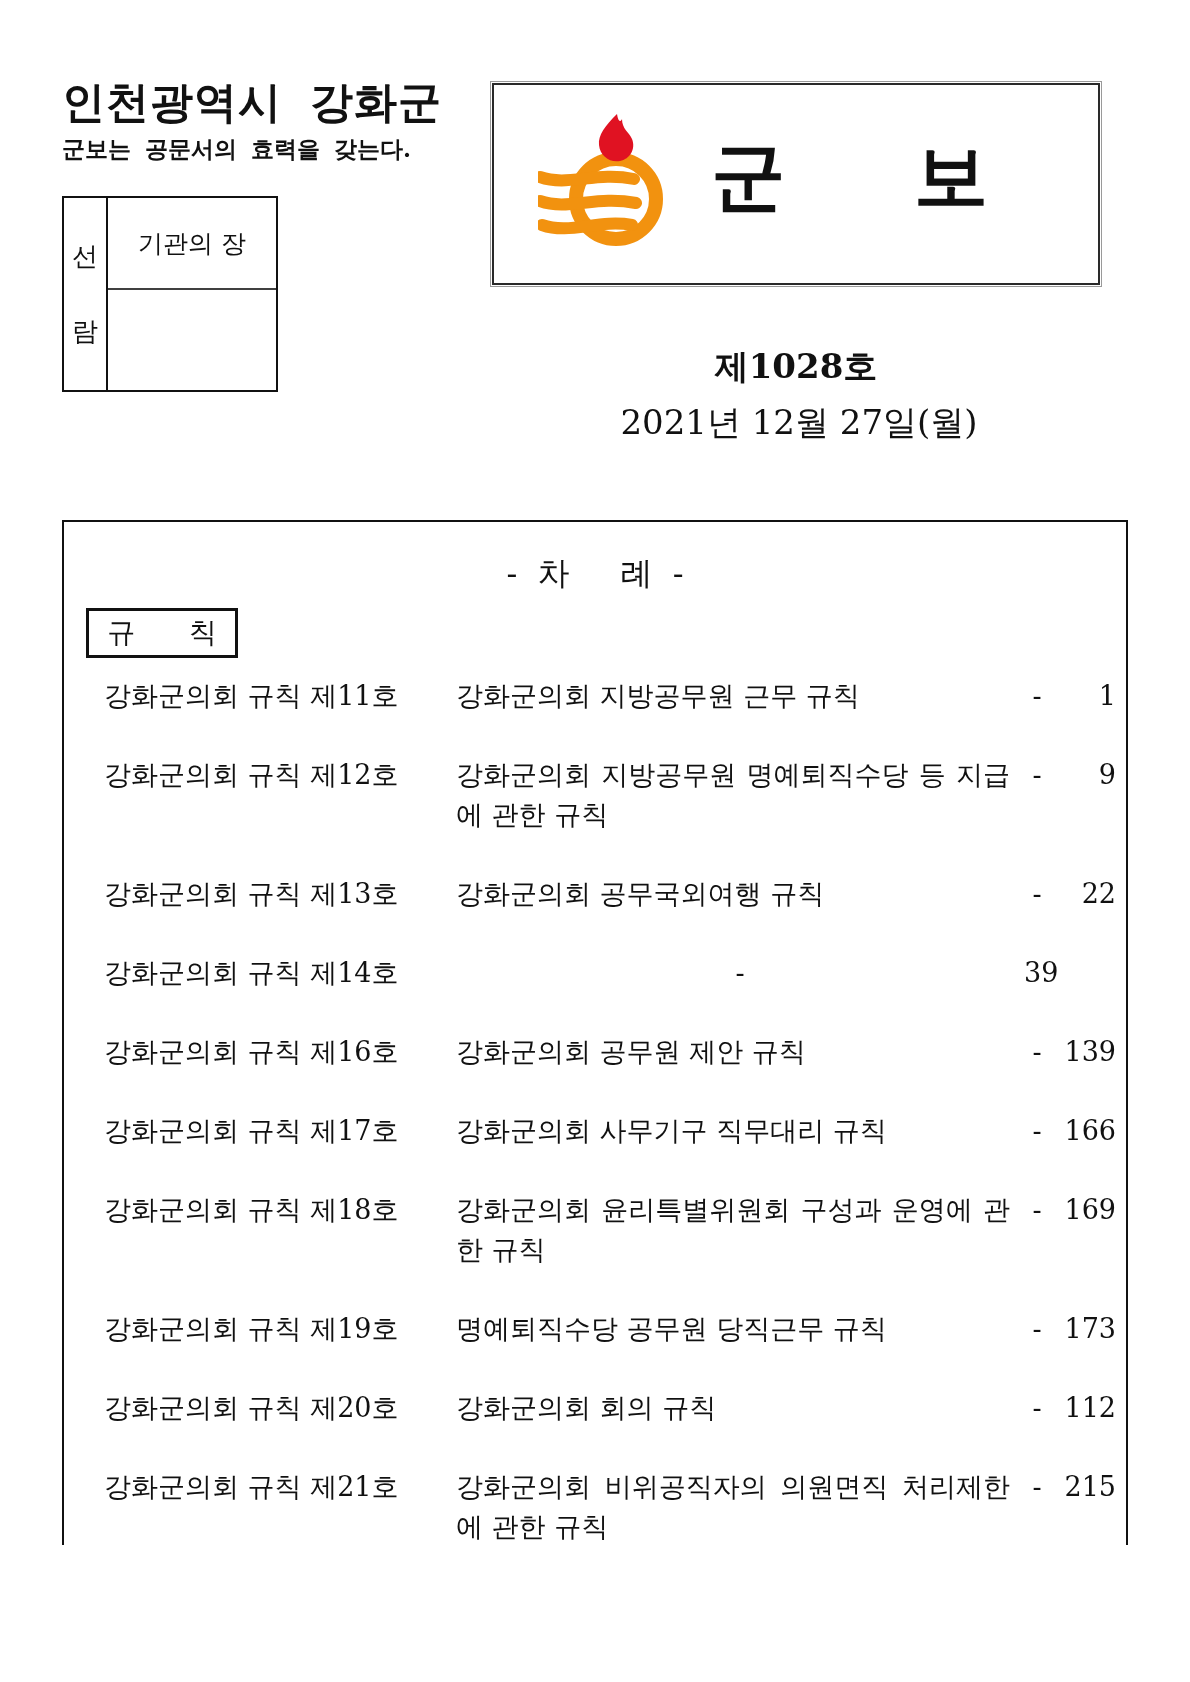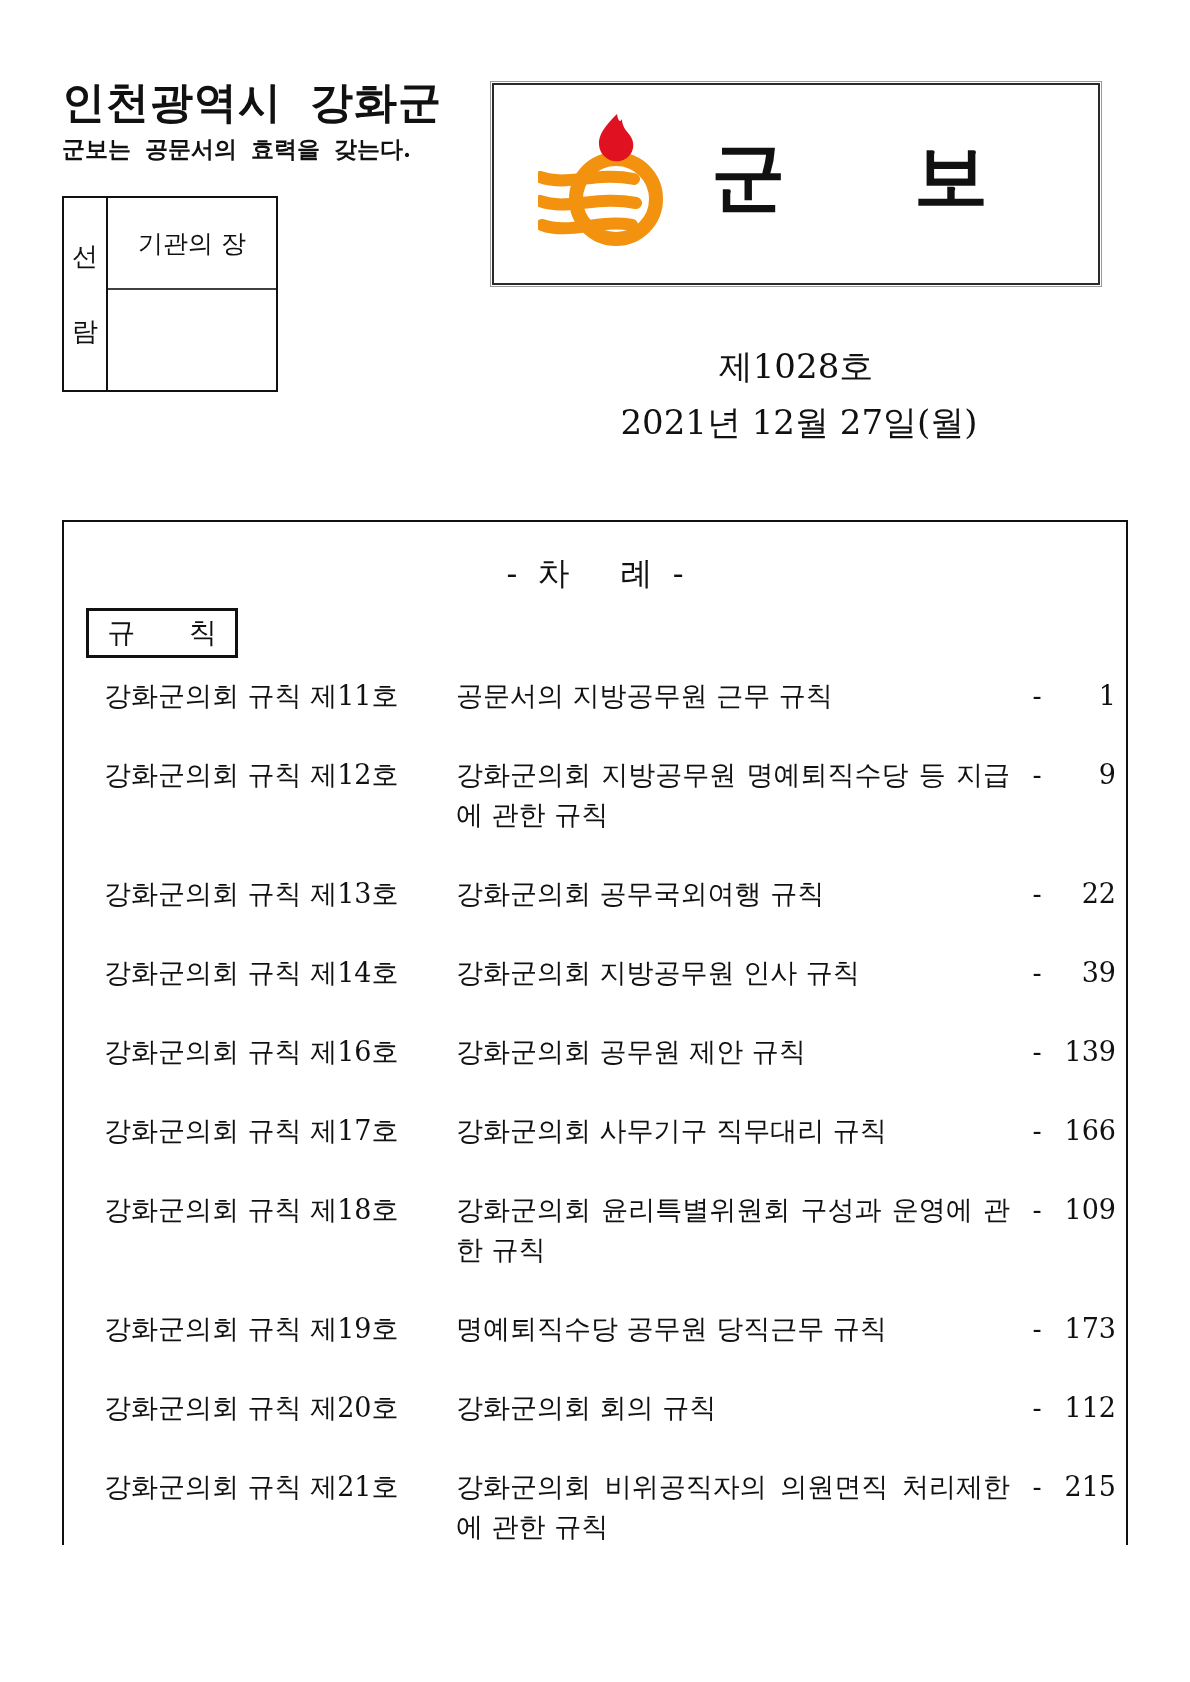--- a/index.html
+++ b/index.html
@@ -90,20 +90,21 @@
   }
 
   
   .issue-no {
     position: absolute;
     left: 492px; top: 344px;
     width: 608px;
     text-align: center;
     font-size: 34px;
     white-space: pre;
+    font-weight: bold;
   }
   .issue-date {
     position: absolute;
     left: 445px; top: 400px;
     width: 708px;
     text-align: center;
     font-size: 34px;
     white-space: pre;
   }
 
@@ -179,59 +180,58 @@
 
   <div class="issue-no">제1028호</div>
   <div class="issue-date">2021년 12월 27일(월)</div>
 
   <div class="toc-box">
     <div class="toc-heading">-  차     례  -</div>
     <div class="rules-label-box">규      칙</div>
     <div class="toc-rows">
         <div class="toc-row">
     <div class="toc-no">강화군의회 규칙 제11호</div>
-    <div class="toc-title">공문서의 지방공무원 근무 규칙</div>
+    <div class="toc-title">강화군의회 지방공무원 근무 규칙</div>
     <div class="toc-dash">-</div>
     <div class="toc-page">1</div>
   </div>
         <div class="toc-row">
     <div class="toc-no">강화군의회 규칙 제12호</div>
     <div class="toc-title">강화군의회 지방공무원 명예퇴직수당 등 지급에 관한 규칙</div>
     <div class="toc-dash">-</div>
     <div class="toc-page">9</div>
   </div>
         <div class="toc-row">
     <div class="toc-no">강화군의회 규칙 제13호</div>
     <div class="toc-title">강화군의회 공무국외여행 규칙</div>
     <div class="toc-dash">-</div>
     <div class="toc-page">22</div>
   </div>
         <div class="toc-row">
     <div class="toc-no">강화군의회 규칙 제14호</div>
-    <div class="toc-title">강화군의회 지방공무원 인사 규칙</div>
     <div class="toc-dash">-</div>
     <div class="toc-page">39</div>
   </div>
         <div class="toc-row">
     <div class="toc-no">강화군의회 규칙 제16호</div>
     <div class="toc-title">강화군의회 공무원 제안 규칙</div>
     <div class="toc-dash">-</div>
     <div class="toc-page">139</div>
   </div>
         <div class="toc-row">
     <div class="toc-no">강화군의회 규칙 제17호</div>
     <div class="toc-title">강화군의회 사무기구 직무대리 규칙</div>
     <div class="toc-dash">-</div>
     <div class="toc-page">166</div>
   </div>
         <div class="toc-row">
     <div class="toc-no">강화군의회 규칙 제18호</div>
     <div class="toc-title">강화군의회 윤리특별위원회 구성과 운영에 관한 규칙</div>
     <div class="toc-dash">-</div>
-    <div class="toc-page">109</div>
+    <div class="toc-page">169</div>
   </div>
         <div class="toc-row">
     <div class="toc-no">강화군의회 규칙 제19호</div>
     <div class="toc-title">명예퇴직수당 공무원 당직근무 규칙</div>
     <div class="toc-dash">-</div>
     <div class="toc-page">173</div>
   </div>
         <div class="toc-row">
     <div class="toc-no">강화군의회 규칙 제20호</div>
     <div class="toc-title">강화군의회 회의 규칙</div>

